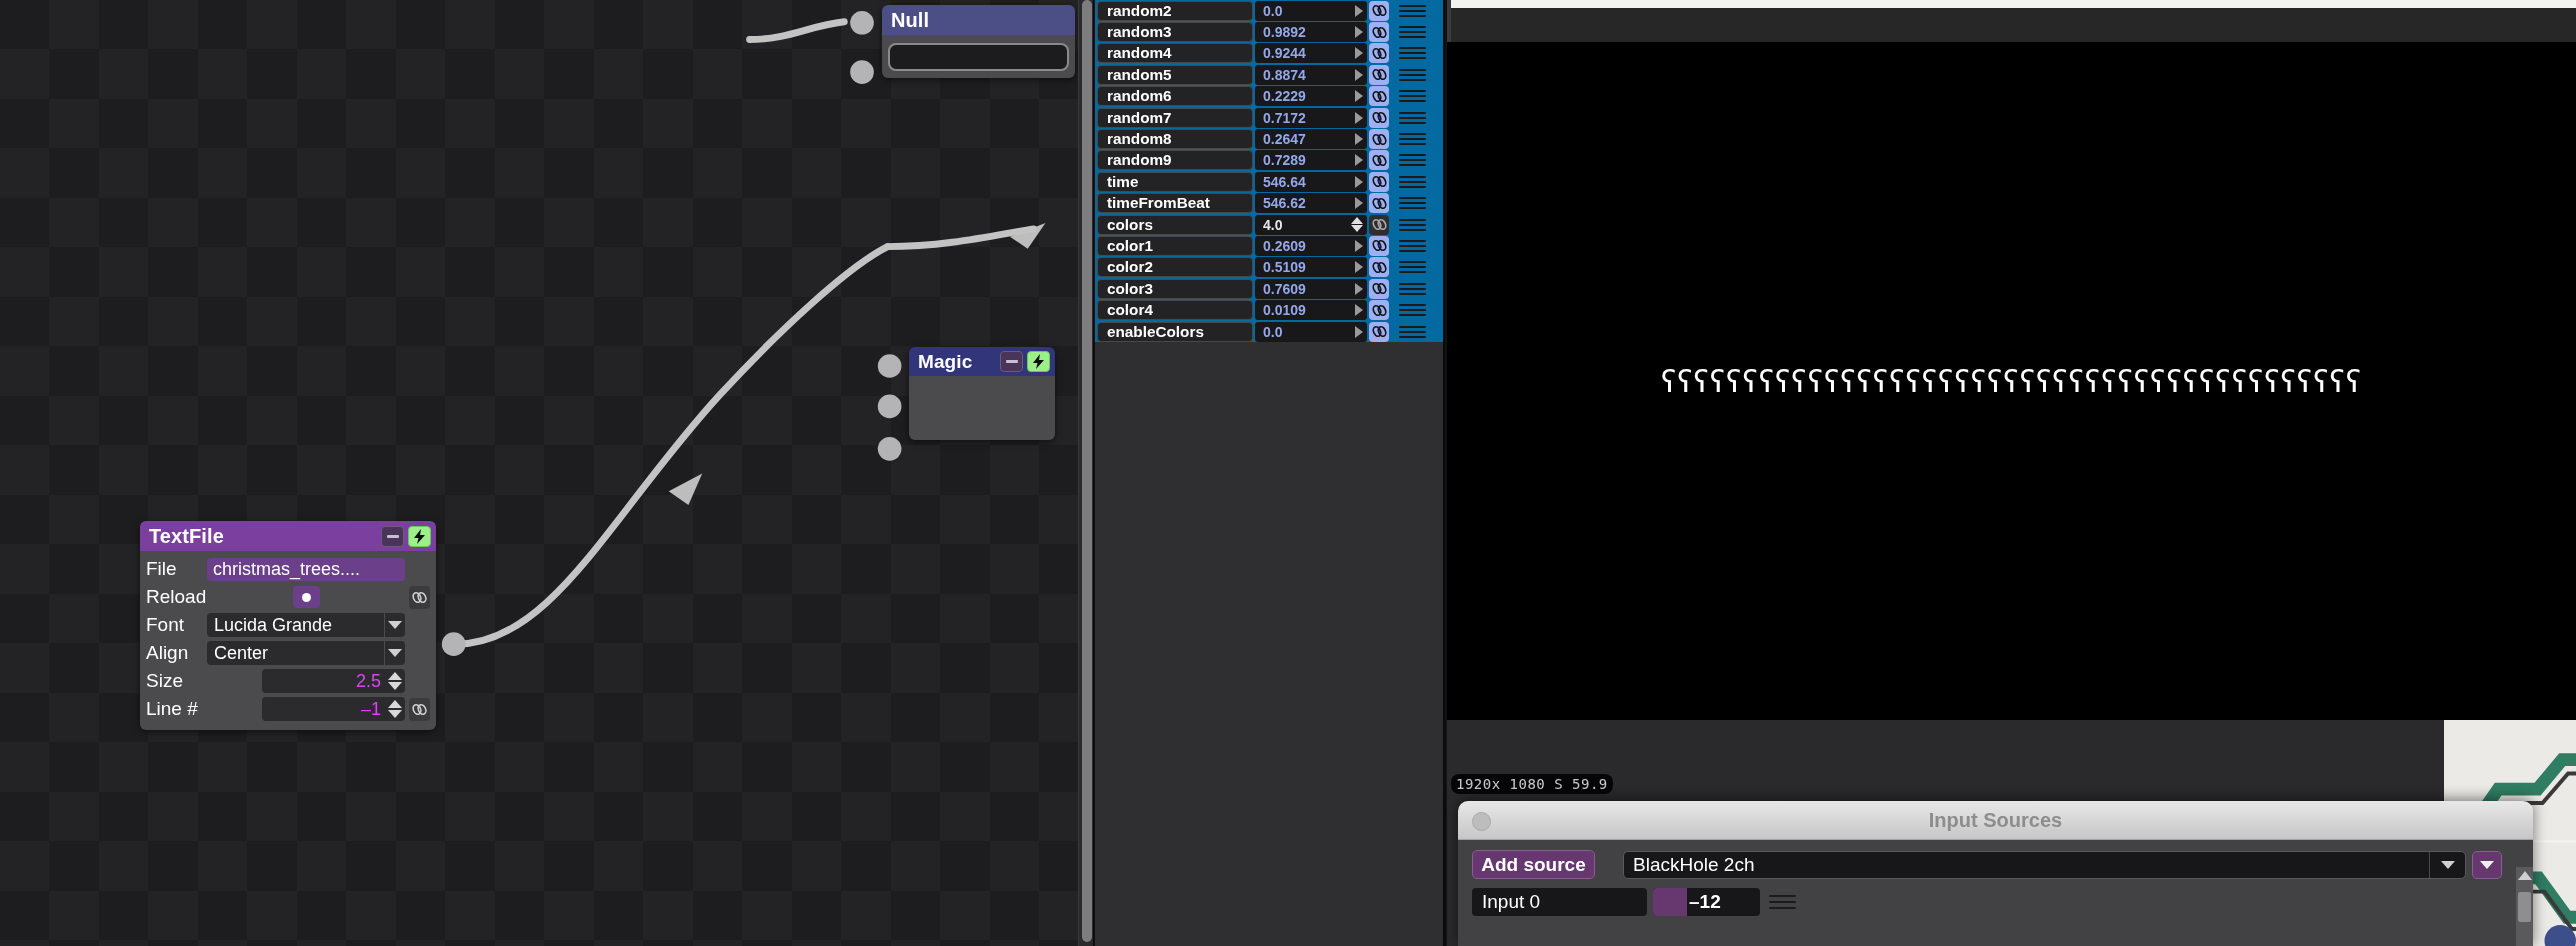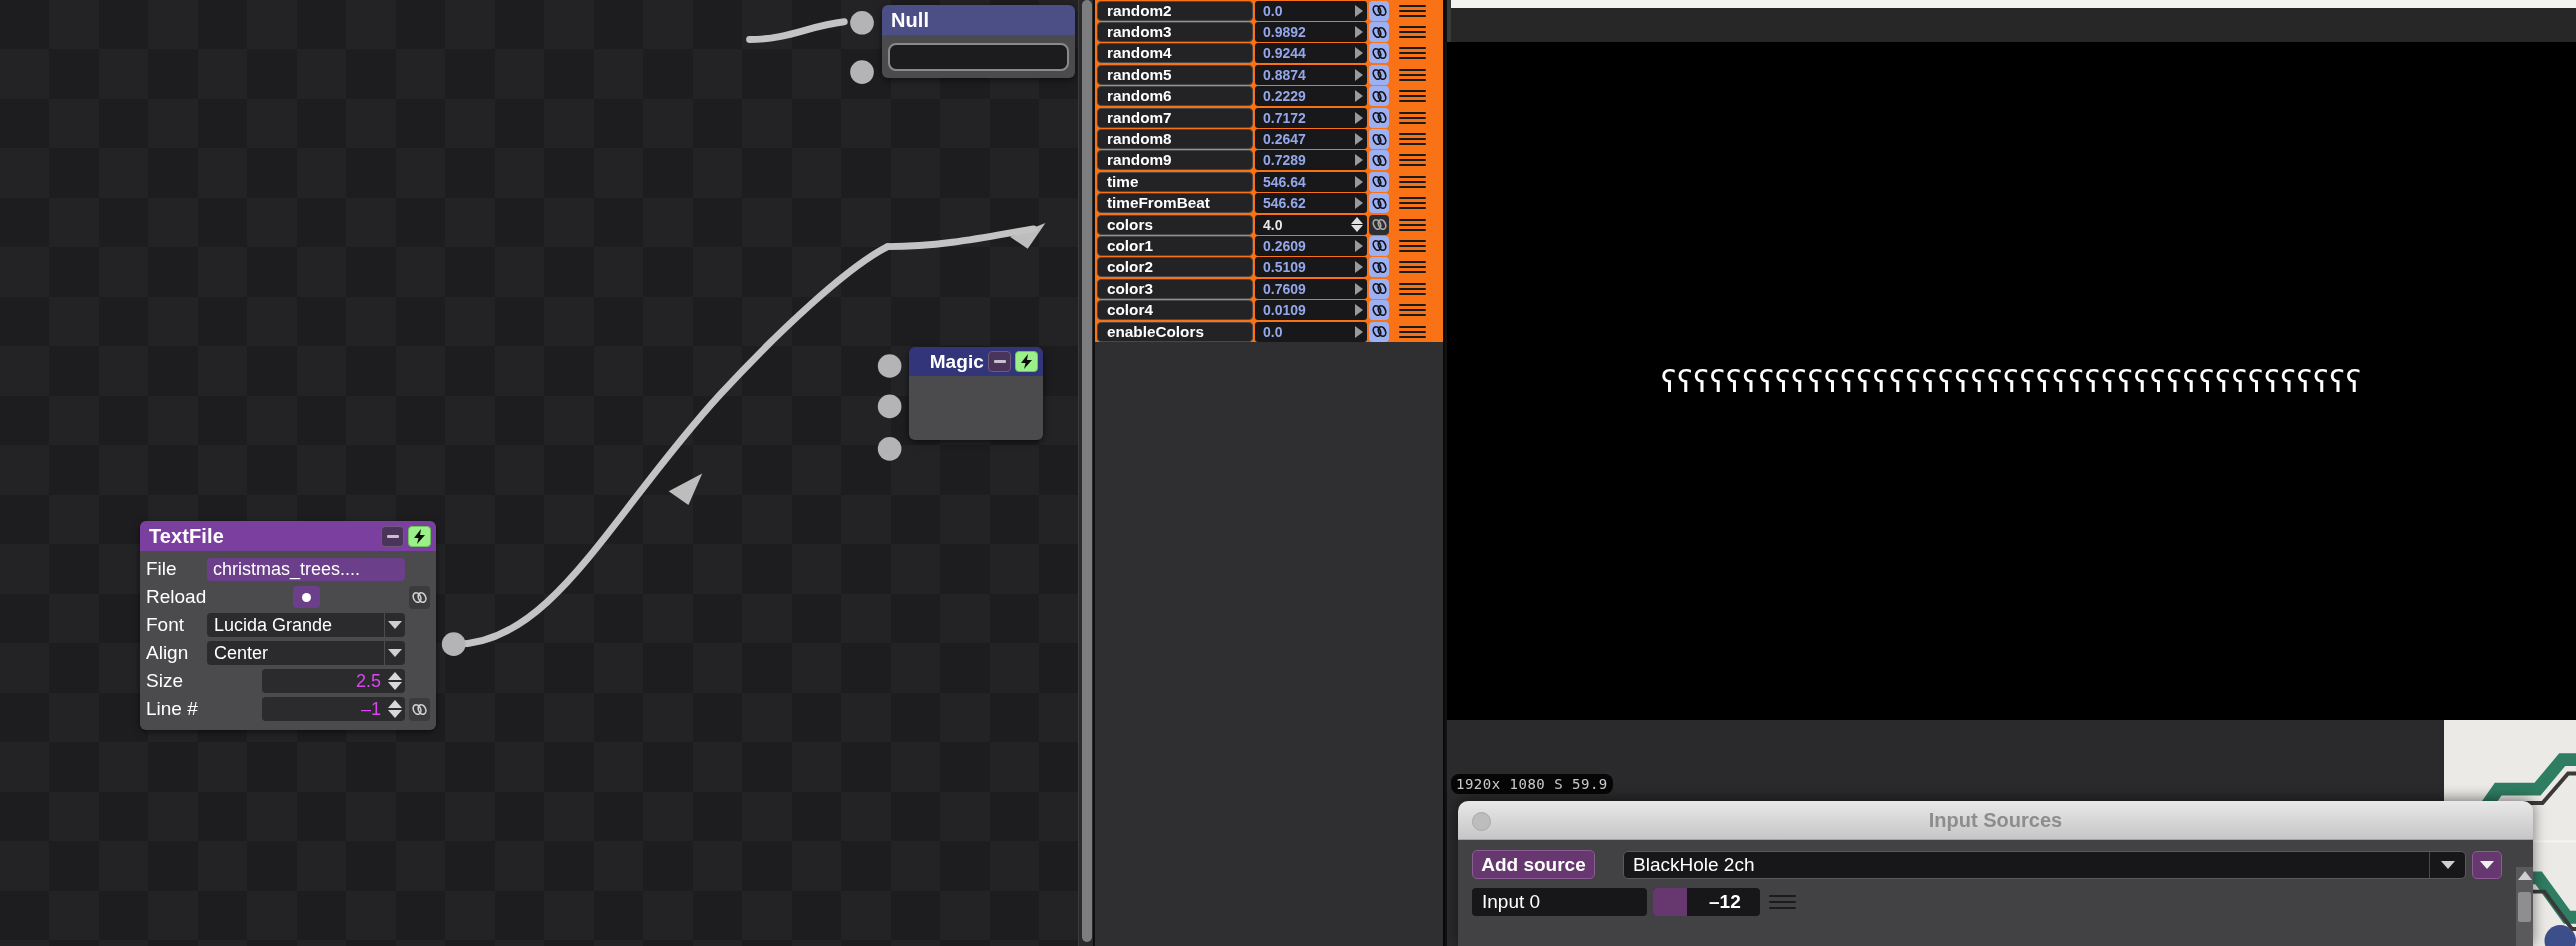--- a/index.html
+++ b/index.html
@@ -106,21 +106,21 @@
   
   #params {
     position: absolute; left: 1095px; top: 0; width: 350px; height: 947px;
     background: #2f2f31; border-right: 2px solid #0a0a0b;
     overflow: hidden;
   }
   #params-inner { padding: 0 0 0 0; }
   .prow {
     display: flex; align-items: center;
     height: 21.4px; margin: 0; padding-left: 2px;
-    background: #f97316;
+    background: #0369a1;
   }
   .pname {
     width: 156px; flex: 0 0 auto; height: 20px;
     background: #232325; border-radius: 4px;
     display: flex; align-items: center; padding-left: 9px;
     color: #fff; font-size: 15.3px; font-weight: 700;
     border: 1px solid #48484a;
   }
   .pval {
     width: 112px; flex: 0 0 auto; height: 20px; margin-left: 2px;
@@ -220,21 +220,21 @@
   #inputsel {
     margin-left: 6px; width: 369px; height: 28px; background: #17171a;
     border-radius: 4px; display: flex; align-items: center; padding-left: 10px;
     color: #fff; font-size: 19px;
   }
   #inputsel .cap { flex: 1 1 auto; }
   #inputsel .arrowbox { width: 30px; height: 100%; display:flex; align-items:center; justify-content:center; }
   #gainslider {
     margin-left: 6px; width: 107px; height: 28px; background: #17171a;
     border-radius: 4px; position: relative; overflow: hidden;
-    display: flex; align-items: center; padding-left: 20px;
+    display: flex; align-items: center;
   }
   #gainslider .fill { position: absolute; left: 0; top: 0; width: 34px; height: 100%; background: #66386f; }
   #gainslider .v { position: relative; color: #fff; font-size: 19px; font-weight: 700; margin-left: 36px; }
   #gainhandle {
     margin-left: 3px; width: 39px; height: 28px;
     display: flex; flex-direction: column; justify-content: center; gap: 4px; padding: 0 6px;
   }
   #gainhandle i { display: block; height: 2px; background: #1b1b1d; border-radius: 1px; }
   #win-scroll {
     position: absolute; right: 0; top: 66px; width: 17px; height: 80px; background: #5a5a5c;
@@ -271,21 +271,21 @@
 
     <div class="node" id="node-null" style="left:882px; top:5px; width:193px;">
       <div class="node-head" style="background:#4c4e86;">
         <span class="node-title">Null</span>
       </div>
       <div class="node-body" style="padding:3px 4px 5px 4px;">
         <div class="null-field"></div>
       </div>
     </div>
 
-    <div class="node" id="node-magic" style="left:909px; top:347px; width:134px;text-align:right;">
+    <div class="node" id="node-magic" style="left:909px; top:347px; width:146px;">
       <div class="node-head" style="background:#33357a; height:29px; font-size:19px;">
         <span class="node-title">Magic</span>
         <span class="hdr-btn hdr-min">
             <i></i>
           </span>
         <span class="hdr-btn hdr-bolt">
           <svg width="12" height="15" viewBox="0 0 12 15">
               <polygon points="7,0 0,9 4.5,9 3,15 11,6 6,6" fill="#0d0d0d"></polygon>
             </svg>
         </span>

